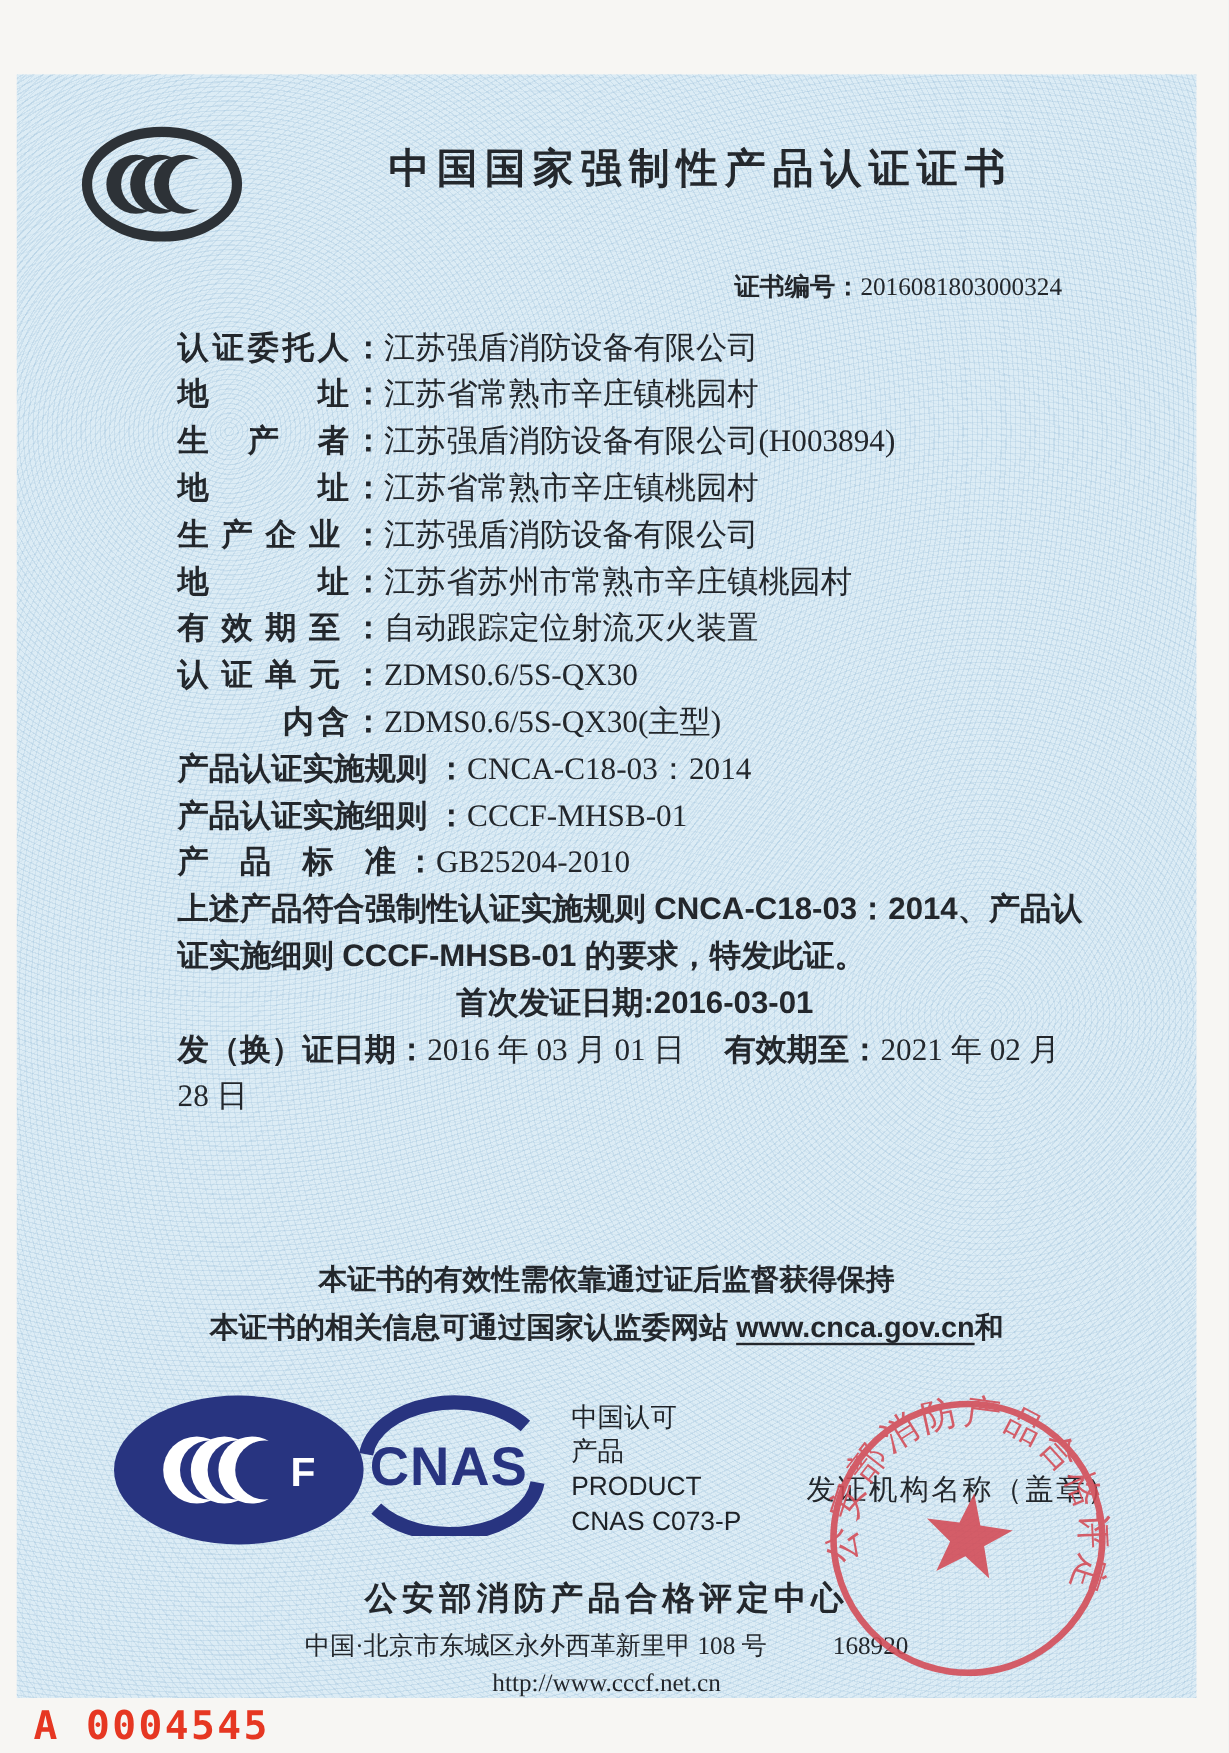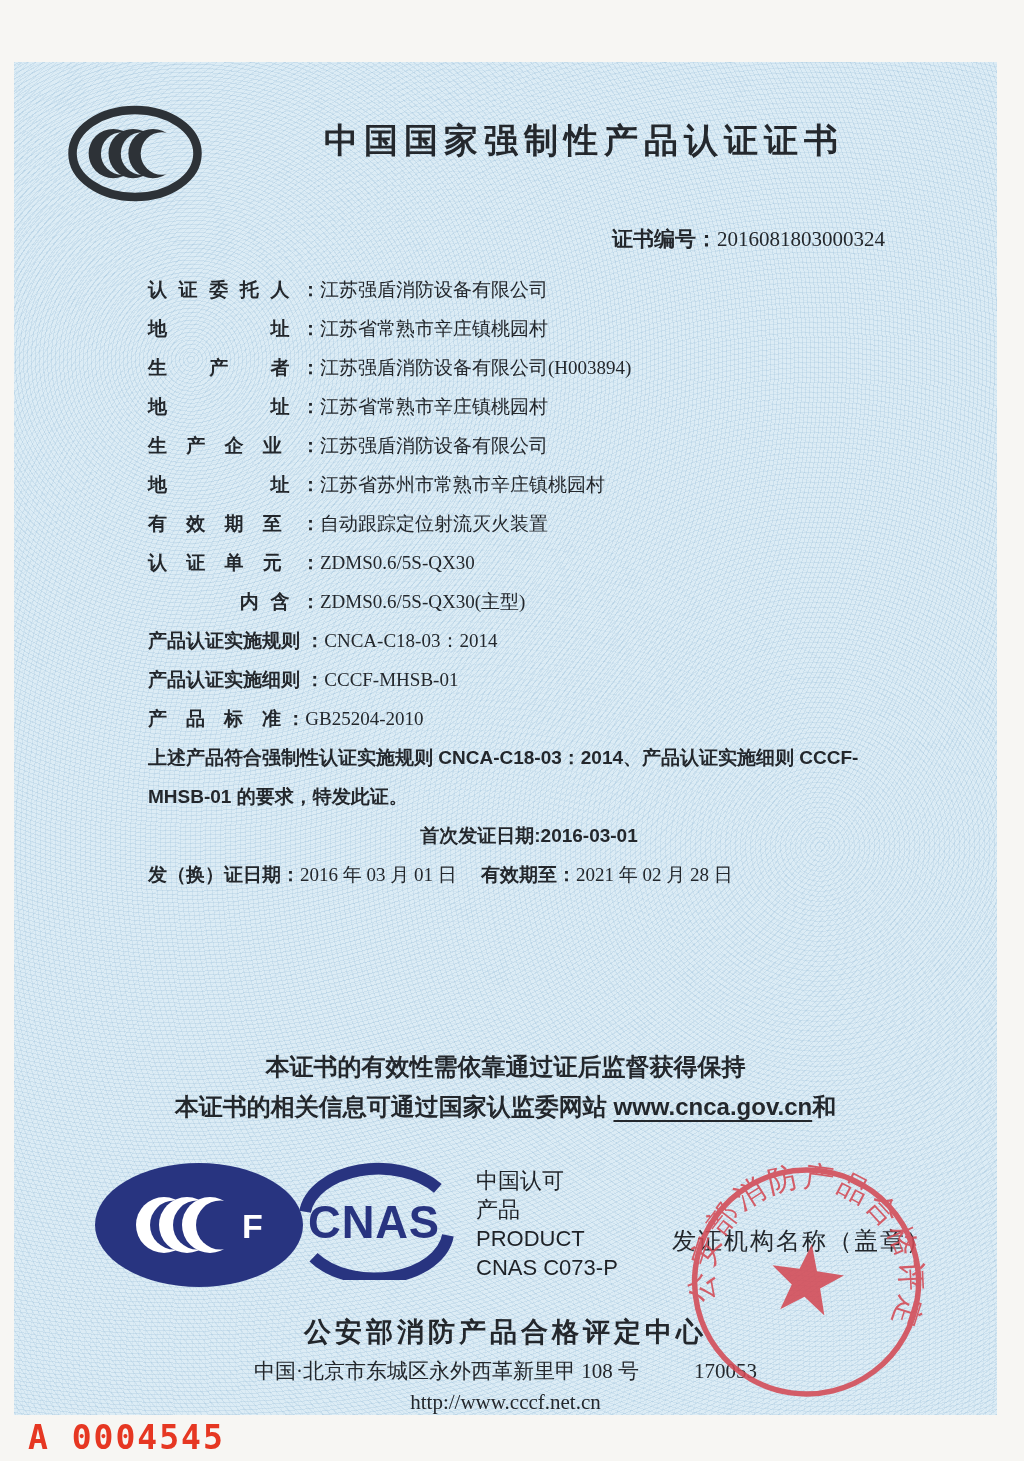--- a/index.html
+++ b/index.html
@@ -17,21 +17,21 @@
   
   .ccc-logo{position:absolute;left:50px;top:42px;}
   .titleblock{position:absolute;left:180px;top:56px;width:780px;text-align:center;}
   .title{font-size:34px;font-weight:bold;letter-spacing:6px;color:#24282d;}
   .subtitle{margin-top:16px;font-size:21px;letter-spacing:0.4px;color:#3a4046;}
   .certno{position:absolute;right:112px;top:163px;font-size:21px;
           font-family:"Liberation Serif",serif;}
   .certno .lab{font-weight:bold;font-family:"Liberation Sans",sans-serif;}
   
   .fields{position:absolute;left:134px;top:208px;width:762px;
-          font-size:19px;line-height:39px;}
+          font-size:26px;line-height:39px;}
   .frow{text-align:left;}
   .flabel{font-weight:bold;display:inline-block;vertical-align:top;white-space:pre;}
   .flabel.fixed{width:172px;white-space:normal;text-align:justify;text-align-last:justify;
                 -moz-text-align-last:justify;text-justify:inter-character;}
   .fvalue{font-family:"Liberation Serif",serif;}
   .frow.para{font-weight:bold;}
   .frow.center{text-align:center;font-weight:bold;}
   .frow.mixed .b{font-weight:bold;}
   .frow.mixed span{font-family:"Liberation Serif",serif;}
   .frow.mixed span.b{font-family:"Liberation Sans",sans-serif;}
@@ -161,19 +161,19 @@
       <defs>
           <path id="ringpath" d="M 35.7 160.5 A 95 95 0 1 1 214.3 160.5"></path>
         </defs>
       <text font-size="30" letter-spacing="3" fill="#d34a55" font-family="Liberation Sans, sans-serif">
         <textPath href="#ringpath">公安部消防产品合格评定中心</textPath>
       </text>
     </svg>
 
     <div class="f-org">公安部消防产品合格评定中心</div>
     <div class="f-addr">
-      <span>中国·北京市东城区永外西革新里甲 108 号</span><span class="post">170053</span>
+      <span>中国·北京市东城区永外西革新里甲 108 号</span><span class="post">168920</span>
     </div>
     <div class="f-url">http://www.cccf.net.cn</div>
   </div>
 
   <div class="serial">A 0004545</div>
 </div>
 
 </body></html>

